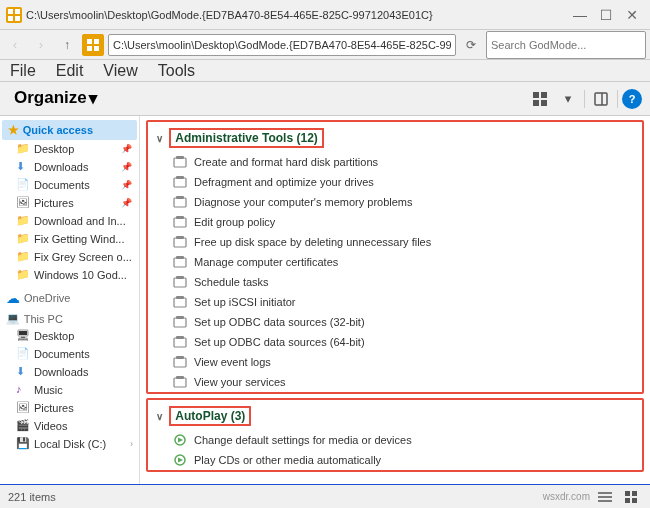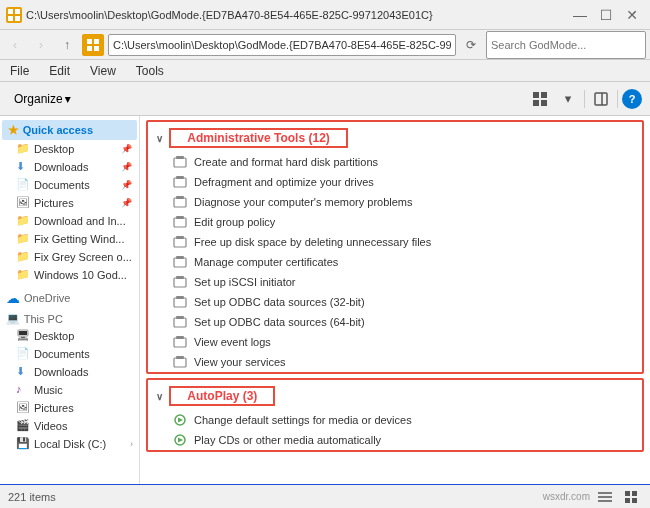--- a/index.html
+++ b/index.html
@@ -130,21 +130,21 @@
     .menu-bar {
       background: #f0f0f0;
       height: 22px;
       display: flex;
       align-items: center;
       padding: 0 6px;
       border-bottom: 1px solid #ccc;
       gap: 12px;
     }
     .menu-item {
-      font-size: 12px;
+      font-size: 16px;
       color: #333;
       cursor: pointer;
       padding: 2px 4px;
       border-radius: 2px;
     }
 
     
     .toolbar {
       background: #f0f0f0;
       height: 34px;
@@ -155,28 +155,29 @@
       gap: 8px;
       justify-content: space-between;
     }
     .toolbar-left {
       display: flex;
       align-items: center;
       gap: 4px;
     }
     .organize-btn {
       display: flex;
-      align-items: flex-end;
+      align-items: flex-start;
       gap: 2px;
       border: none;
       background: transparent;
       cursor: pointer;
-      font-size: 12px;
+      font-size: 17px;
       padding: 4px 6px;
       border-radius: 2px;
+      font-weight: bold;
     }
     .toolbar-right {
       display: flex;
       align-items: center;
       gap: 4px;
     }
     .view-btn {
       width: 24px;
       height: 24px;
       border: none;
@@ -326,22 +327,22 @@
       font-weight: 600;
       color: #333;
       cursor: pointer;
     }
     .section-title .chevron {
       font-size: 10px;
       color: #666;
     }
     .section-title-text {
       border: 2px solid #e74c3c;
-      padding: 1px 16px;
-      color: #ef4444;
+      padding: 1px 4px;
+      color: #14532d;
       font-weight: 600;
       font-size: 12px;
     }
 
     .file-item {
       display: flex;
       align-items: center;
       gap: 6px;
       padding: 2px 8px 2px 24px;
       font-size: 11px;
@@ -608,20 +609,29 @@
             </span>
           <span class="file-name">Manage computer certificates</span>
         </div>
         <div class="file-item">
           <span class="file-icon">
               <svg width="14" height="14" viewBox="0 0 14 14">
                 <rect x="1" y="3" width="12" height="9" rx="1" fill="none" stroke="#888" stroke-width="1.2"></rect>
                 <rect x="3" y="1" width="8" height="3" rx="1" fill="#888"></rect>
               </svg>
             </span>
+          <span class="file-name">Schedule tasks</span>
+        </div>
+        <div class="file-item">
+          <span class="file-icon">
+              <svg width="14" height="14" viewBox="0 0 14 14">
+                <rect x="1" y="3" width="12" height="9" rx="1" fill="none" stroke="#888" stroke-width="1.2"></rect>
+                <rect x="3" y="1" width="8" height="3" rx="1" fill="#888"></rect>
+              </svg>
+            </span>
           <span class="file-name">Set up iSCSI initiator</span>
         </div>
         <div class="file-item">
           <span class="file-icon">
               <svg width="14" height="14" viewBox="0 0 14 14">
                 <rect x="1" y="3" width="12" height="9" rx="1" fill="none" stroke="#888" stroke-width="1.2"></rect>
                 <rect x="3" y="1" width="8" height="3" rx="1" fill="#888"></rect>
               </svg>
             </span>
           <span class="file-name">Set up ODBC data sources (32-bit)</span>

